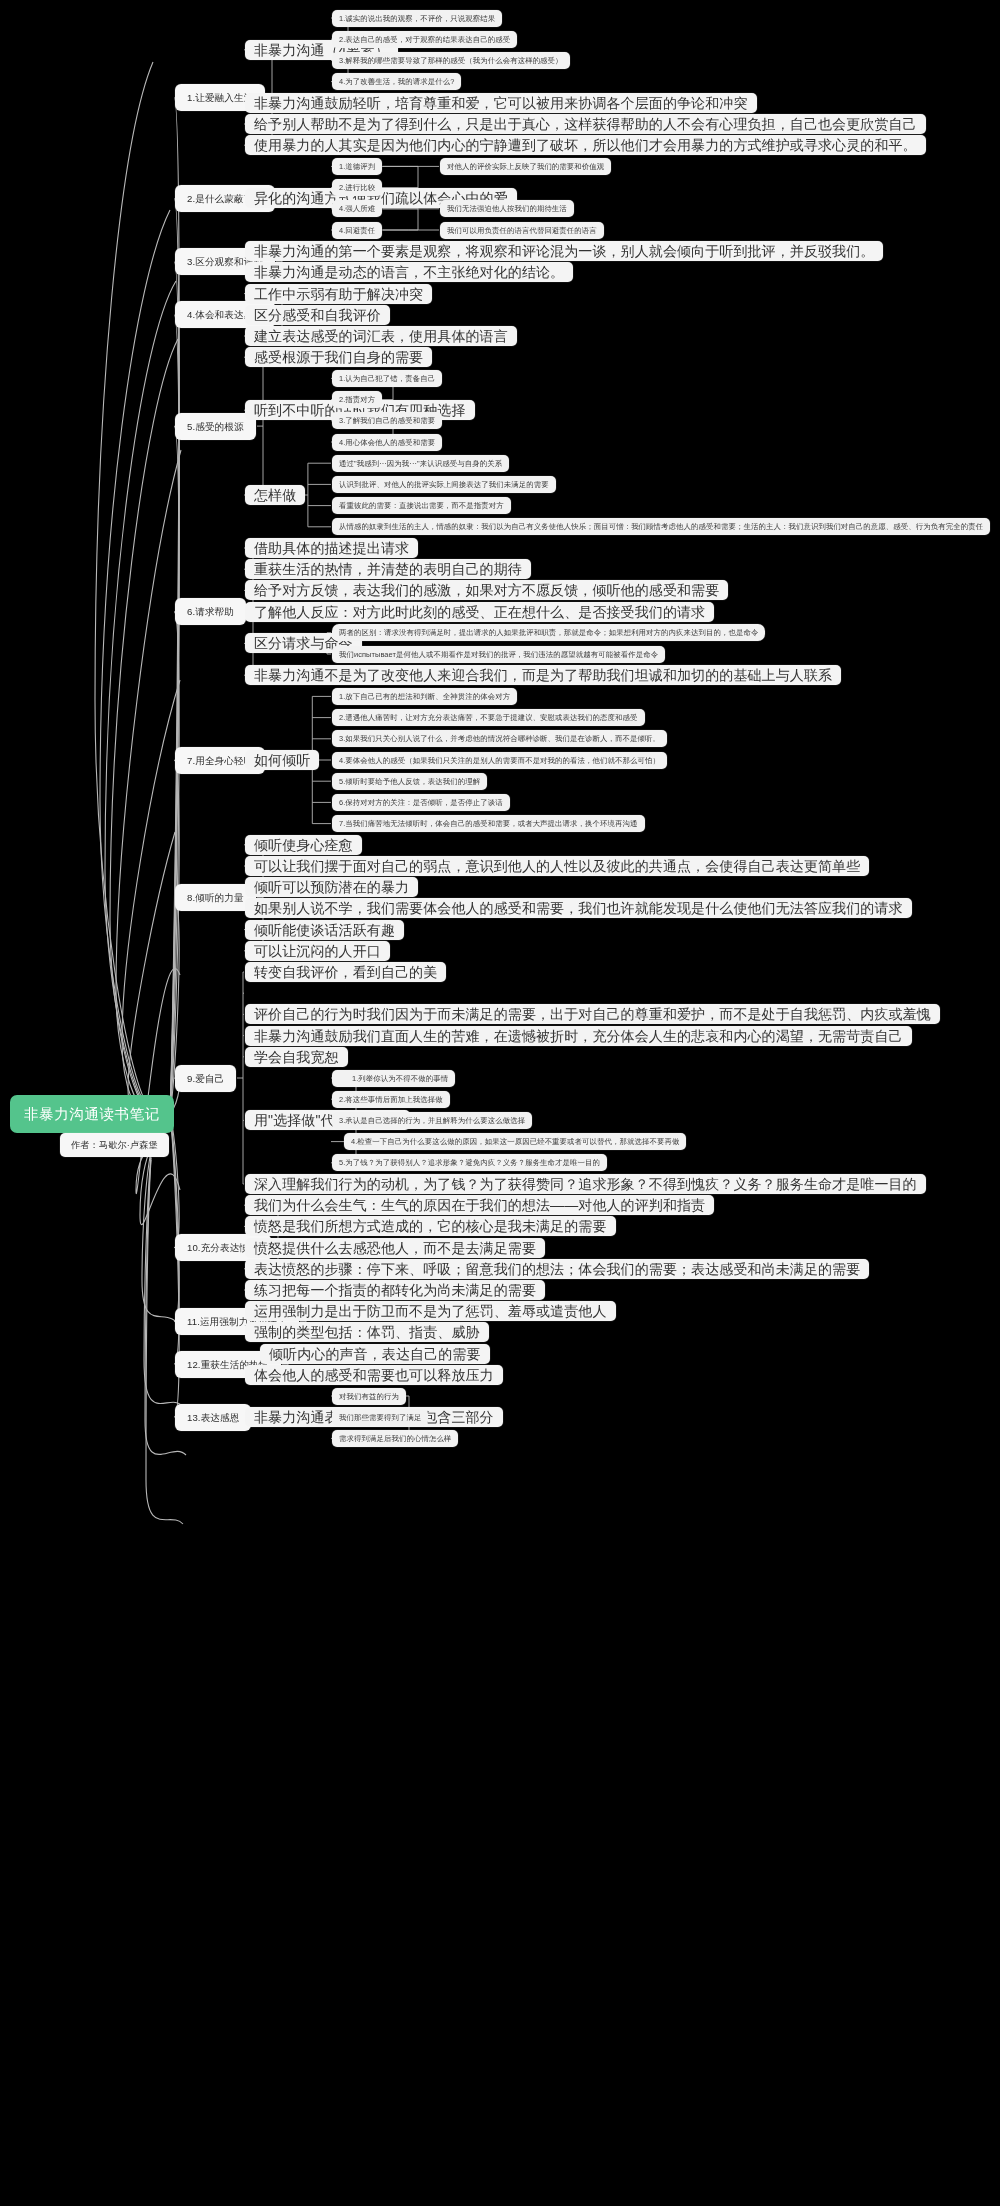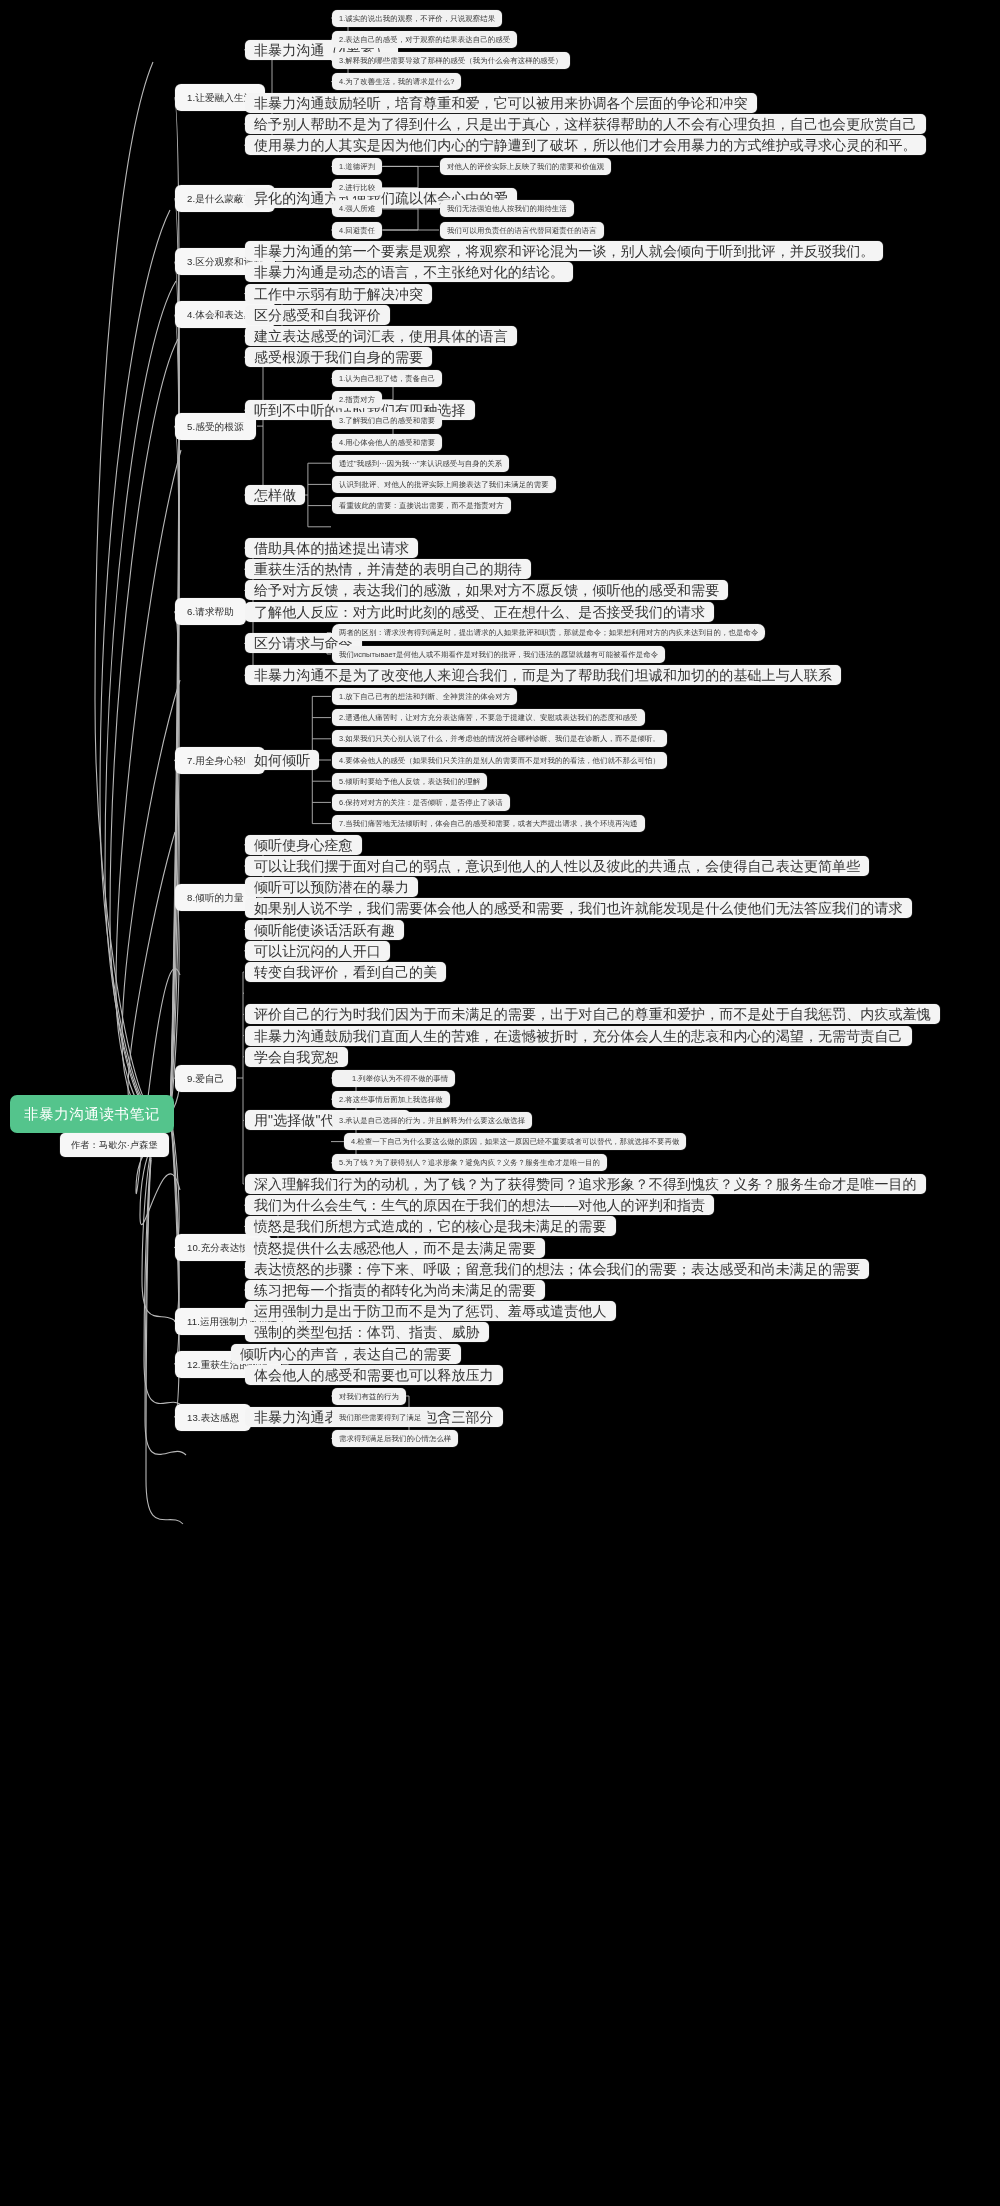--- a/index.html
+++ b/index.html
@@ -163,20 +163,21 @@
     <div class="node lvl2" style="left: 245px; top: 347.2px;">感受根源于我们自身的需要</div>
     <div class="node lvl2" style="left: 245px; top: 400.2px;">听到不中听的话时我们有四种选择</div>
     <div class="node " style="left: 332px; top: 369.9px;">1.认为自己犯了错，责备自己</div>
     <div class="node " style="left: 332px; top: 391.1px;">2.指责对方</div>
     <div class="node " style="left: 332px; top: 412.3px;">3.了解我们自己的感受和需要</div>
     <div class="node " style="left: 332px; top: 433.5px;">4.用心体会他人的感受和需要</div>
     <div class="node lvl2" style="left: 245px; top: 485px;">怎样做</div>
     <div class="node " style="left: 332px; top: 454.7px;">通过"我感到···因为我···"来认识感受与自身的关系</div>
     <div class="node " style="left: 332px; top: 475.9px;">认识到批评、对他人的批评实际上间接表达了我们未满足的需要</div>
     <div class="node " style="left: 332px; top: 497.1px;">看重彼此的需要：直接说出需要，而不是指责对方</div>
+    <div class="node " style="left: 332px; top: 518.3px;">从情感的奴隶到生活的主人，情感的奴隶：我们以为自己有义务使他人快乐；面目可憎：我们顾惜考虑他人的感受和需要；生活的主人：我们意识到我们对自己的意愿、感受、行为负有完全的责任</div>
     <div class="node lvl1" style="left: 175px; top: 598.1px;">6.请求帮助</div>
     <div class="node lvl2" style="left: 245px; top: 538px;">借助具体的描述提出请求</div>
     <div class="node lvl2" style="left: 245px; top: 559.2px;">重获生活的热情，并清楚的表明自己的期待</div>
     <div class="node lvl2" style="left: 245px; top: 580.4px;">给予对方反馈，表达我们的感激，如果对方不愿反馈，倾听他的感受和需要</div>
     <div class="node lvl2" style="left: 245px; top: 601.6px;">了解他人反应：对方此时此刻的感受、正在想什么、是否接受我们的请求</div>
     <div class="node lvl2" style="left: 245px; top: 633.4px;">区分请求与命令</div>
     <div class="node " style="left: 332px; top: 624.3px; border-radius: 7px;">两者的区别：请求没有得到满足时，提出请求的人如果批评和职责，那就是命令；如果想利用对方的内疚来达到目的，也是命令</div>
     <div class="node " style="left: 332px; top: 645.5px;">我们испытывает是何他人或不期看作是对我们的批评，我们违法的愿望就越有可能被看作是命令</div>
     <div class="node lvl2" style="left: 245px; top: 665.2px;">非暴力沟通不是为了改变他人来迎合我们，而是为了帮助我们坦诚和加切的的基础上与人联系</div>
     <div class="node lvl1" style="left: 175px; top: 746.5px;">7.用全身心轻听</div>
@@ -210,20 +211,20 @@
     <div class="node lvl1" style="left: 175px; top: 1234.1px;">10.充分表达愤怒</div>
     <div class="node lvl2" style="left: 245px; top: 1195.2px;">我们为什么会生气：生气的原因在于我们的想法——对他人的评判和指责</div>
     <div class="node lvl2" style="left: 245px; top: 1216.4px;">愤怒是我们所想方式造成的，它的核心是我未满足的需要</div>
     <div class="node lvl2" style="left: 245px; top: 1237.6px;">愤怒提供什么去感恐他人，而不是去满足需要</div>
     <div class="node lvl2" style="left: 245px; top: 1258.8px;">表达愤怒的步骤：停下来、呼吸；留意我们的想法；体会我们的需要；表达感受和尚未满足的需要</div>
     <div class="node lvl2" style="left: 245px; top: 1280px;">练习把每一个指责的都转化为尚未满足的需要</div>
     <div class="node lvl1" style="left: 175px; top: 1308.3px;">11.运用强制力避免伤害</div>
     <div class="node lvl2" style="left: 245px; top: 1301.2px;">运用强制力是出于防卫而不是为了惩罚、羞辱或遣责他人</div>
     <div class="node lvl2" style="left: 245px; top: 1322.4px;">强制的类型包括：体罚、指责、威胁</div>
     <div class="node lvl1" style="left: 175px; top: 1350.7px;">12.重获生活的热情</div>
-    <div class="node lvl2" style="left: 231px; top: 1343.6px;">倾听内心的声音，表达自己的需要</div>
+    <div class="node lvl2" style="left: 260px; top: 1343.6px;">倾听内心的声音，表达自己的需要</div>
     <div class="node lvl2" style="left: 245px; top: 1364.8px;">体会他人的感受和需要也可以释放压力</div>
     <div class="node lvl1" style="left: 175px; top: 1403.7px;">13.表达感恩</div>
     <div class="node lvl2" style="left: 245px; top: 1407.2px;">非暴力沟通表达感恩的方式包含三部分</div>
     <div class="node " style="left: 332px; top: 1387.5px;">对我们有益的行为</div>
     <div class="node " style="left: 332px; top: 1408.7px;">我们那些需要得到了满足</div>
     <div class="node " style="left: 332px; top: 1429.9px;">需求得到满足后我们的心情怎么样</div>
   </div>
 
 </body></html>

